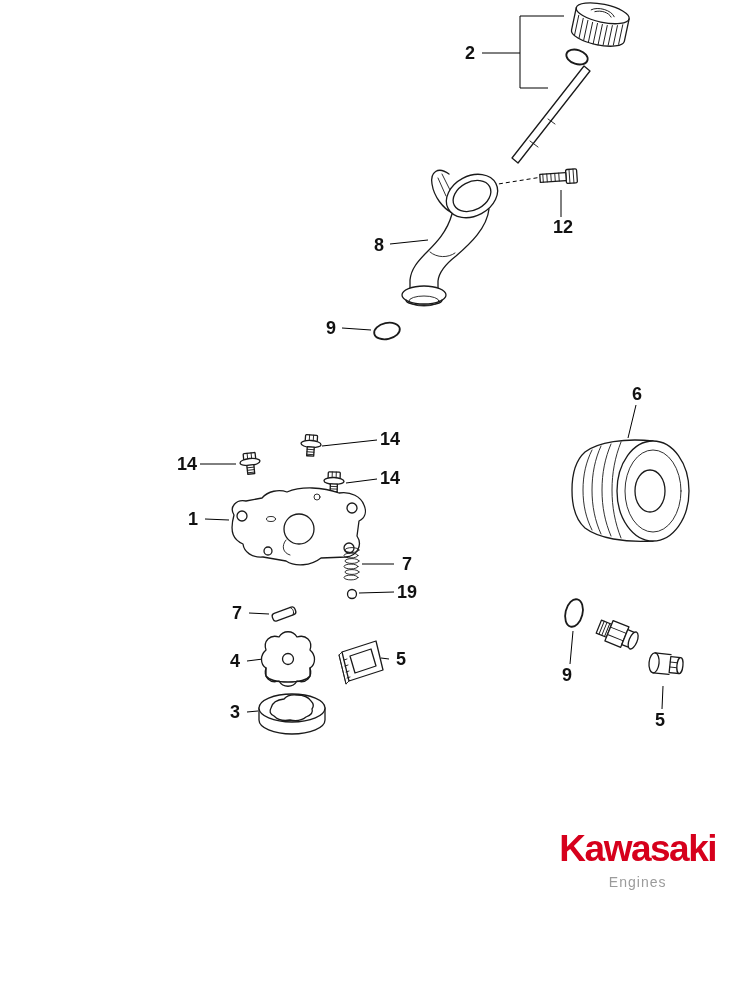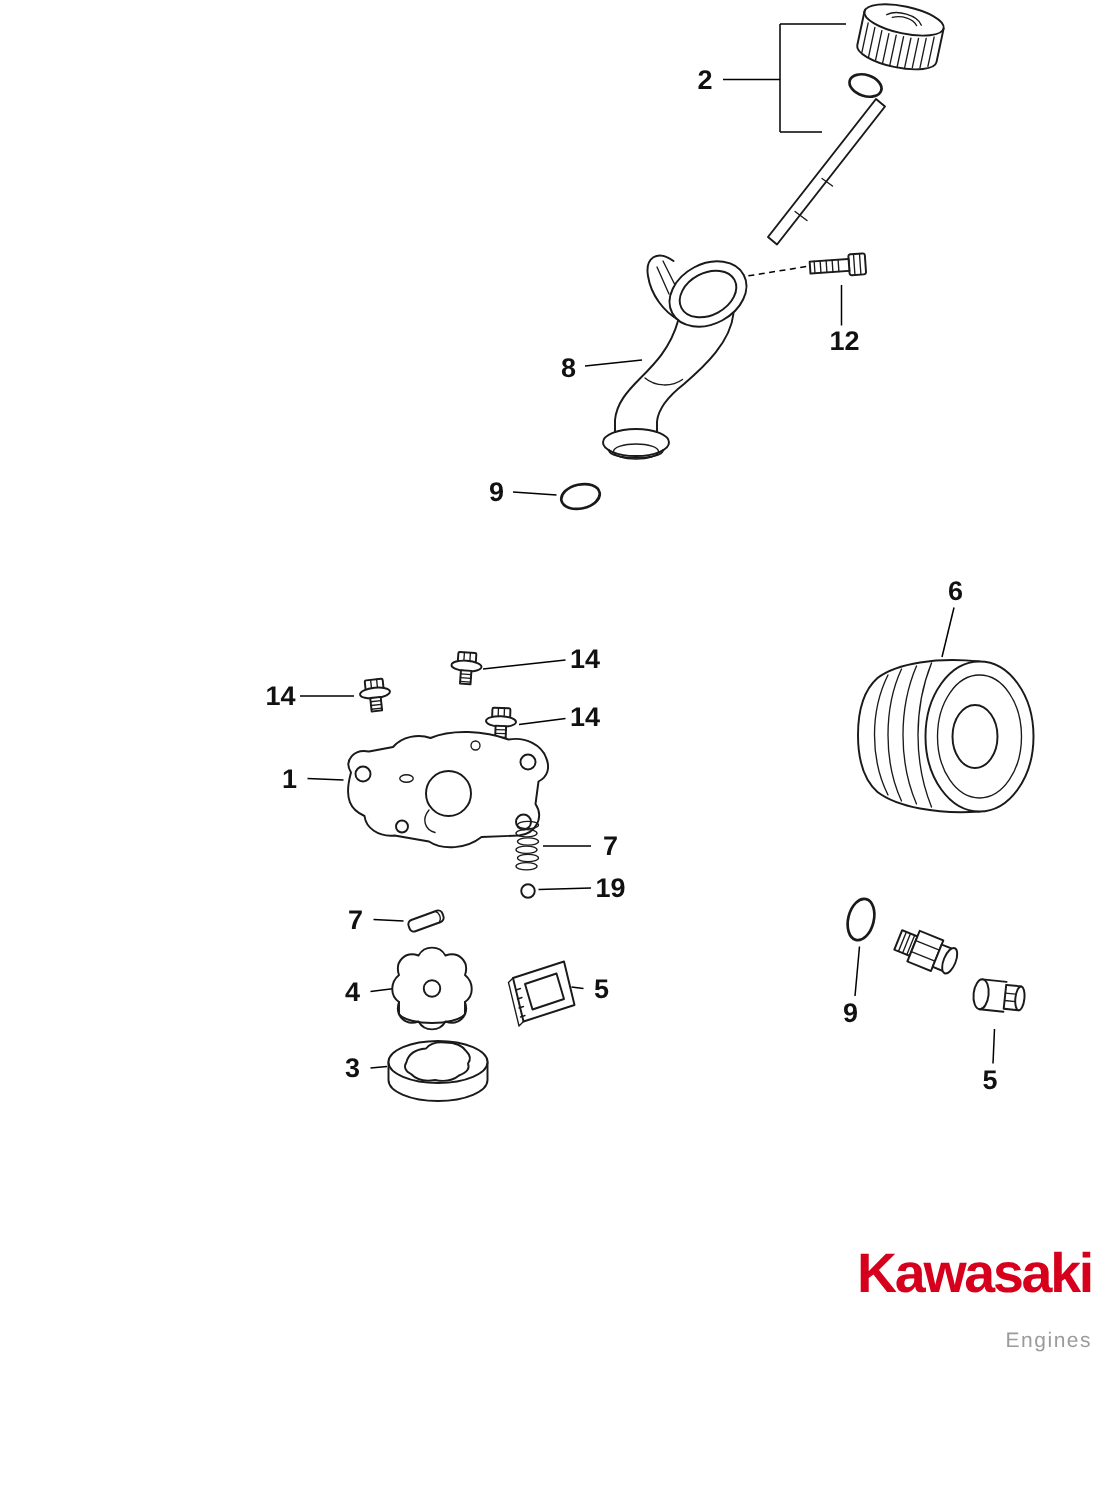--- a/index.html
+++ b/index.html
@@ -21,34 +21,34 @@
   }
   svg{position:absolute;left:0;top:0;}
   .art{stroke:#1a1a1a;stroke-width:1.3;fill:none;stroke-linecap:round;stroke-linejoin:round;}
   .artf{stroke:#1a1a1a;stroke-width:1.3;fill:#ffffff;stroke-linecap:round;stroke-linejoin:round;}
   .leader{stroke:#000;stroke-width:1;fill:none;}
   .leader-dash{stroke:#000;stroke-width:1;fill:none;stroke-dasharray:4 3;}
   .thin{stroke-width:0.9;}
   .thick{stroke-width:1.8;}
   #logo{
     position:absolute;
-    right:4px;top:828px;
-    text-align:right;
+    right:16px;top:828px;
+    text-align:center;
   }
   #logo .brand{
     font-size:37px;
     font-weight:bold;
     letter-spacing:-1.5px;
     color:#d6001c;
   }
   #logo .tagline{
     font-size:14px;
     letter-spacing:1px;
     color:#9b9b9b;
-    margin-top:15px;
+    margin-top:4px;
   }
 </style>
 </head>
 <body>
 
 <div id="page">
 
   <svg width="732" height="1000" viewBox="0 0 732 1000">
 
     <g>

